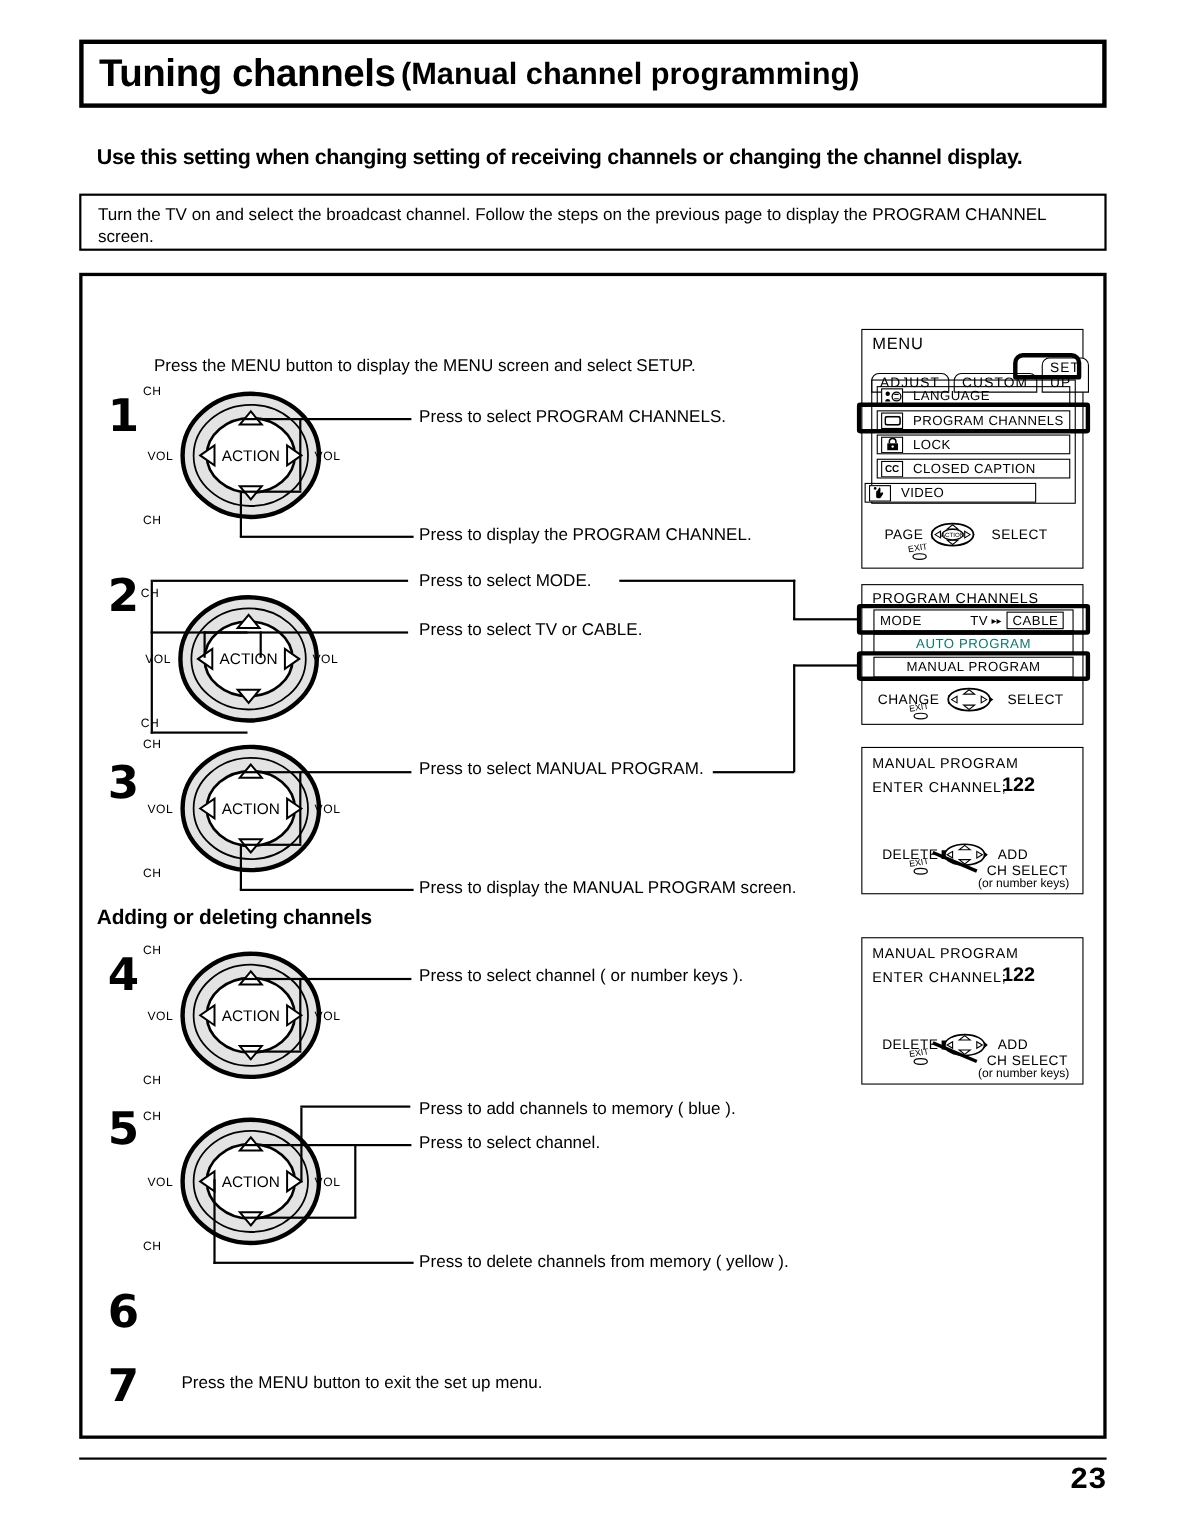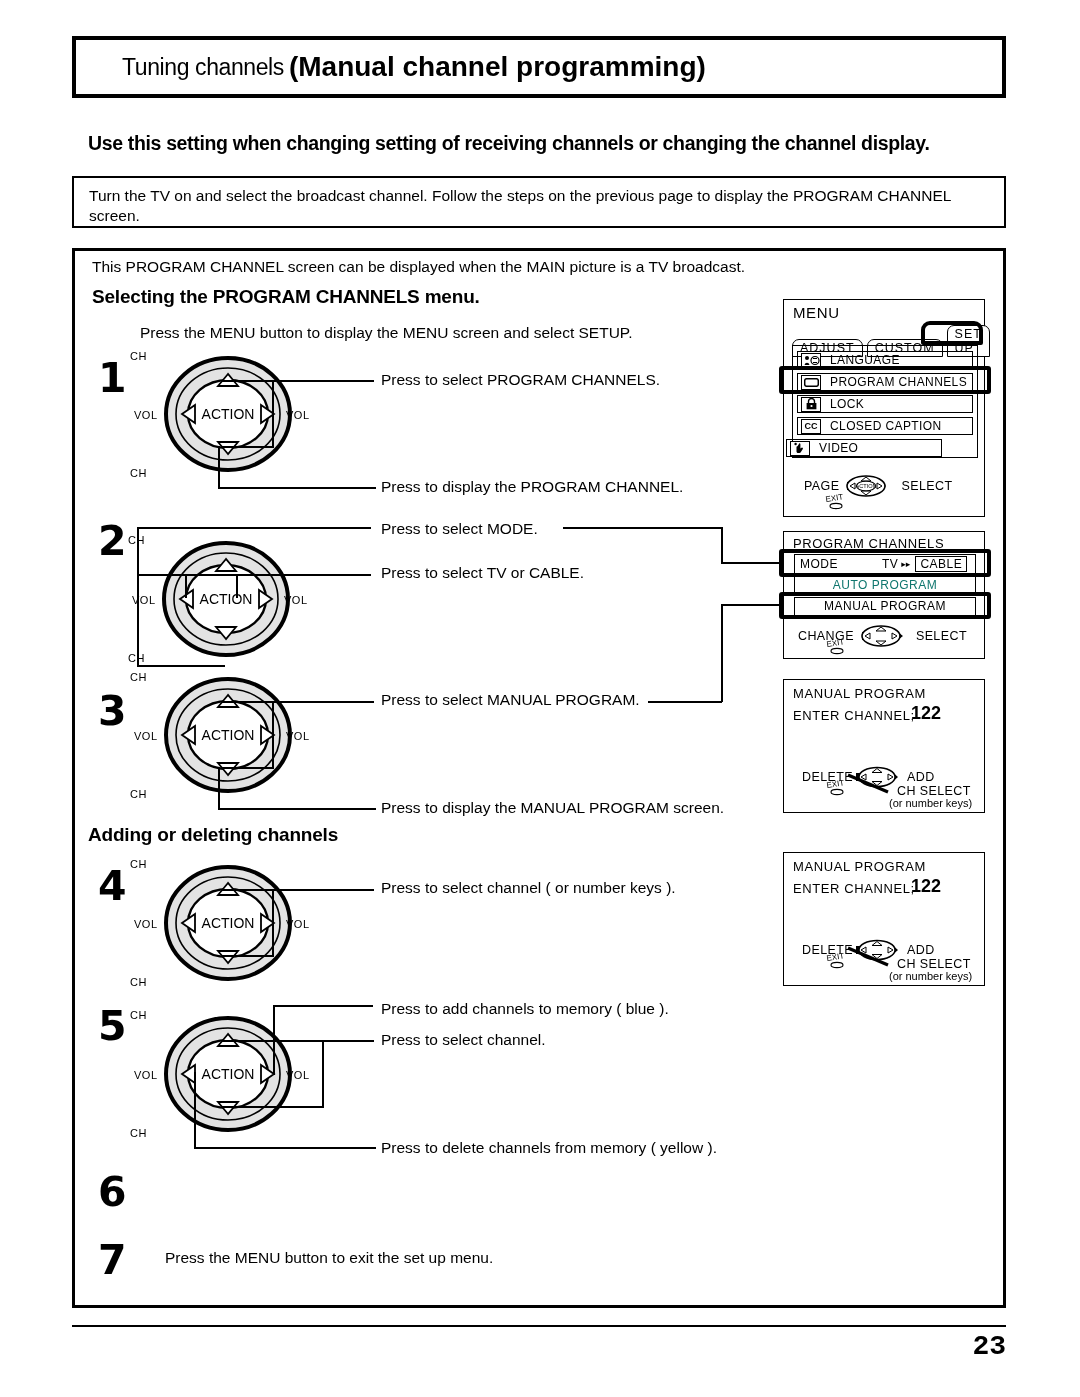--- a/index.html
+++ b/index.html
@@ -1,21 +1,21 @@
 <!DOCTYPE html>
 <html><head>
 <meta charset="utf-8">
 <style>
   html,body{margin:0;padding:0;background:#fff;}
   body{width:1080px;height:1397px;position:relative;font-family:"Liberation Sans",sans-serif;color:#000;overflow:hidden;}
   .page{position:absolute;left:0;top:0;width:1080px;height:1397px;}
 
   
   .title-box{position:absolute;left:72px;top:36px;width:934px;height:62px;border:4px solid #000;box-sizing:border-box;display:flex;align-items:center;}
-  .title-main{font-size:23px;font-weight:normal;letter-spacing:-.4px;padding-left:46px;white-space:nowrap;}
+  .title-main{font-size:35px;font-weight:bold;letter-spacing:-.4px;padding-left:14px;white-space:nowrap;}
   .title-sub{font-size:28px;font-weight:bold;margin-left:5px;white-space:nowrap;}
 
   
   .lead{position:absolute;left:88px;top:132px;width:930px;font-size:19.5px;font-weight:bold;letter-spacing:-.35px;white-space:nowrap;}
 
   
   .intro-box{position:absolute;left:72px;top:176px;width:934px;height:52px;border:2px solid #000;box-sizing:border-box;padding:7px 14px;}
   .intro-box p{margin:1px;font-size:15.5px;line-height:20px;}
 
   
@@ -71,22 +71,20 @@
   </div>
 
   <div class="lead">Use this setting when changing setting of receiving channels or changing the channel display.</div>
 
   <div class="intro-box">
     <p>Turn the TV on and select the broadcast channel. Follow the steps on the previous page to display the PROGRAM CHANNEL screen.</p>
   </div>
 
   <div class="main-box"></div>
 
-  <div class="body-note">This PROGRAM CHANNEL screen can be displayed when the MAIN picture is a TV broadcast.</div>
-  <div class="h-sec" id="sec-select">Selecting the PROGRAM CHANNELS  menu.</div>
   <div class="sub-note">Press the MENU button to display the MENU screen and select SETUP.</div>
   <div class="h-sec" id="sec-adding">Adding or deleting channels</div>
 
   <div class="stepnum" style="left:98px;top:358px;">1</div>
   <div class="dial" style="left:152px;top:348px;">
     <svg viewBox="0 0 152 132" width="152" height="132">
       <ellipse cx="76" cy="66" rx="62" ry="56" fill="#e3e3e3" stroke="#000" stroke-width="4"></ellipse>
       <ellipse cx="76" cy="66" rx="52" ry="46" fill="none" stroke="#000" stroke-width="1.6"></ellipse>
       <ellipse cx="76" cy="66" rx="40" ry="34" fill="#fff" stroke="#000" stroke-width="2.4"></ellipse>
       <path d="M76 26 l-10 12 h20 z" fill="#fff" stroke="#000" stroke-width="1.8"></path>

